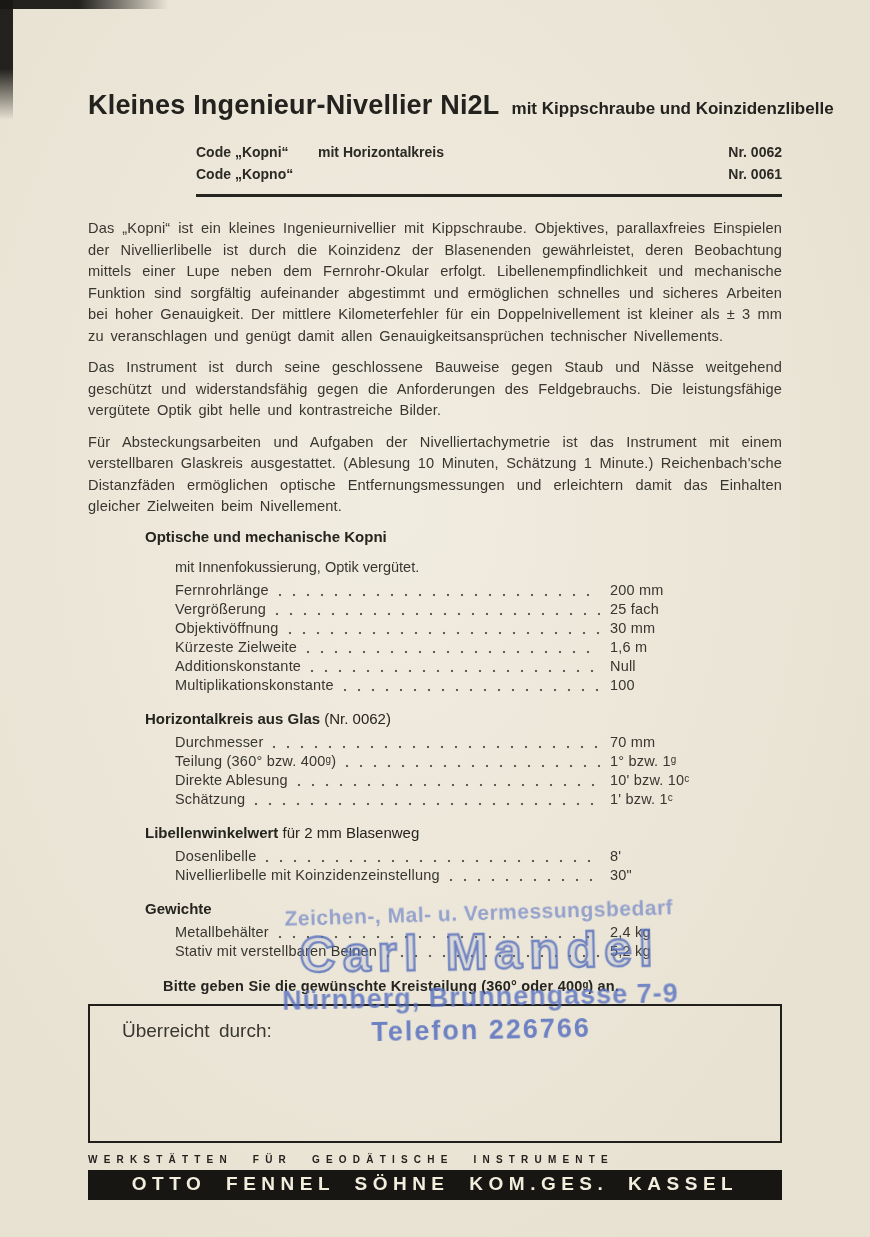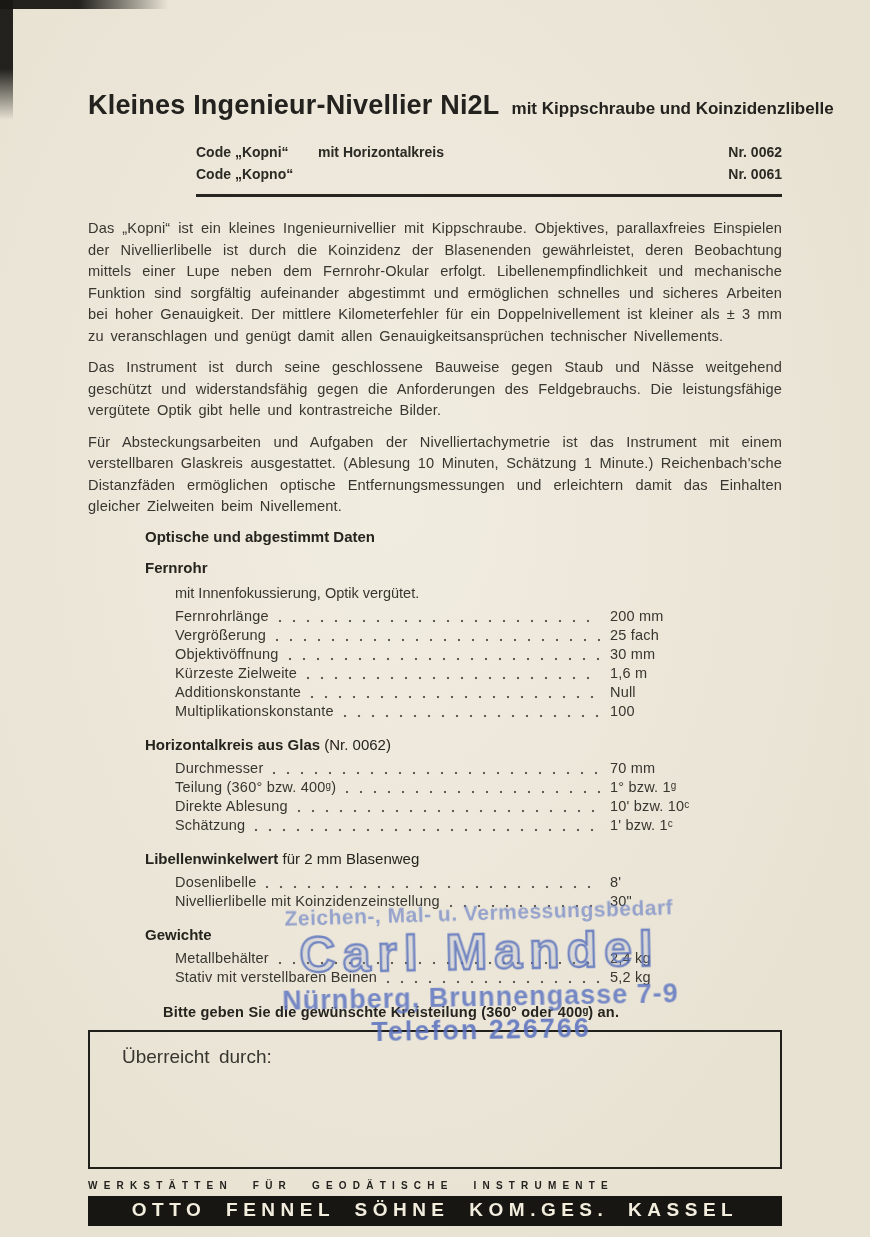--- a/index.html
+++ b/index.html
@@ -100,26 +100,23 @@
       <div class="code-rule"></div>
     </div>
 
     <div class="paragraphs">
       <p>Das „Kopni“ ist ein kleines Ingenieurnivellier mit Kippschraube. Objektives, parallaxfreies Einspielen der Nivellierlibelle ist durch die Koinzidenz der Blasenenden gewährleistet, deren Beobachtung mittels einer Lupe neben dem Fernrohr-Okular erfolgt. Libellenempfindlichkeit und mechanische Funktion sind sorgfältig aufeinander abgestimmt und ermöglichen schnelles und sicheres Arbeiten bei hoher Genauigkeit. Der mittlere Kilometerfehler für ein Doppelnivellement ist kleiner als ± 3 mm zu veranschlagen und genügt damit allen Genauigkeitsansprüchen technischer Nivellements.</p>
       <p>Das Instrument ist durch seine geschlossene Bauweise gegen Staub und Nässe weitgehend geschützt und widerstandsfähig gegen die Anforderungen des Feldgebrauchs. Die leistungsfähige vergütete Optik gibt helle und kontrastreiche Bilder.</p>
       <p>Für Absteckungsarbeiten und Aufgaben der Nivelliertachymetrie ist das Instrument mit einem verstellbaren Glaskreis ausgestattet. (Ablesung 10 Minuten, Schätzung 1 Minute.) Reichenbach'sche Distanzfäden ermöglichen optische Entfernungsmessungen und erleichtern damit das Einhalten gleicher Zielweiten beim Nivellement.</p>
     </div>
 
     <div class="specs">
-      <div class="specs-heading">Optische und abgestimmt Daten</div>
-
-      <div class="spec-group">
-        <div class="group-title">
-          <b>Fernrohr</b>
-        </div>
+      <div class="specs-heading">Optische und mechanische Kopni</div>
+
+      <div class="spec-group">
         <div class="group-note">mit Innenfokussierung, Optik vergütet.</div>
         <div class="spec-rows">
           <div class="spec-row">
             <span class="spec-label">Fernrohrlänge</span>
               <span class="dots"></span>
               <span class="spec-value">200 mm</span>
           </div>
           <div class="spec-row">
             <span class="spec-label">Vergrößerung</span>
               <span class="dots"></span>

